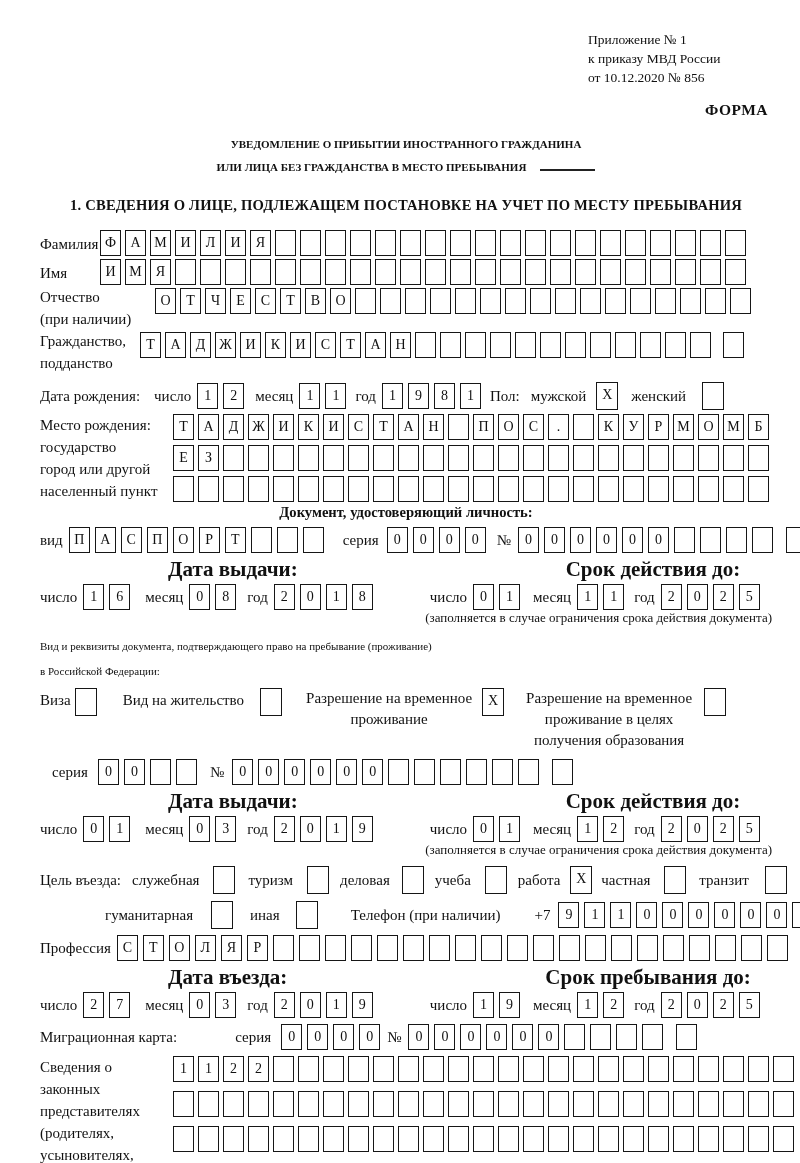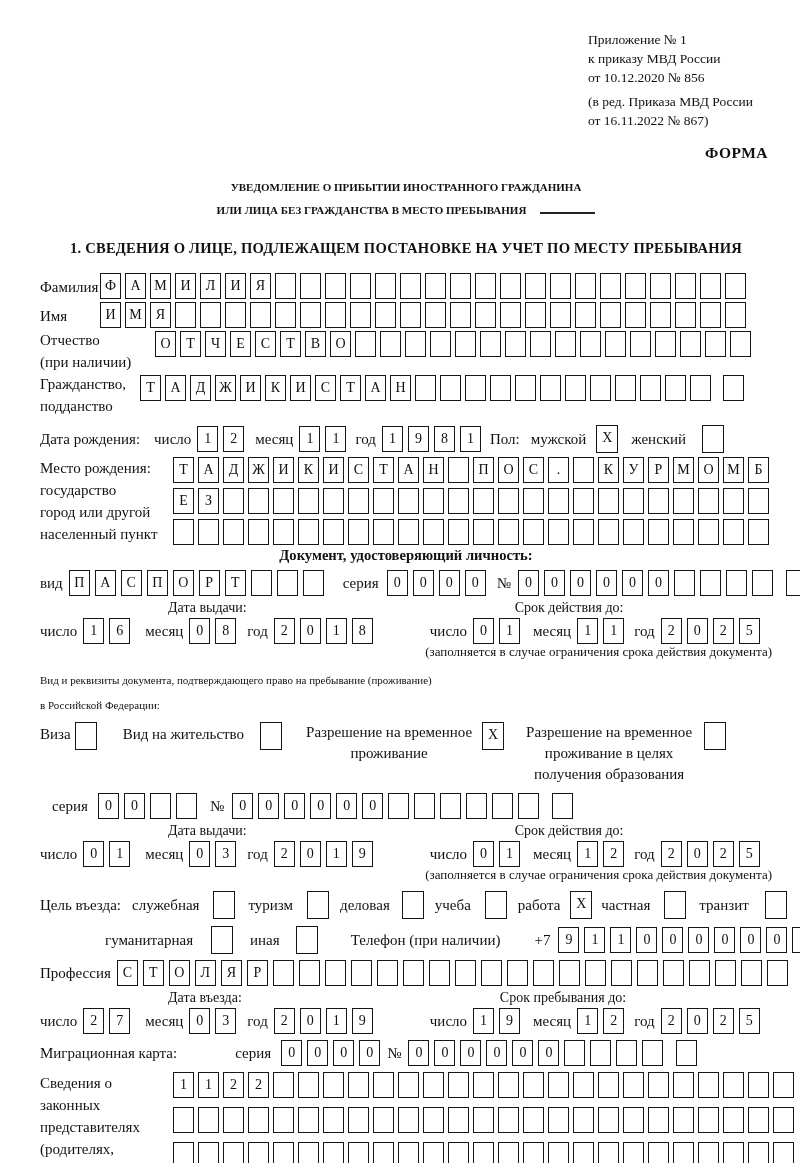--- a/index.html
+++ b/index.html
@@ -18,40 +18,36 @@
   .lbl{font-size:15px;line-height:21px;padding-top:4px;white-space:nowrap;}
   .lblcol{font-size:15px;line-height:22px;flex:none;}
   .cells{white-space:nowrap;flex:none;}
   .cell{display:inline-block;box-sizing:border-box;width:21px;height:26px;border:1.6px solid #161616;
         margin-right:4px;text-align:center;font-size:14px;line-height:23px;vertical-align:top;}
   .chk .cell{width:22px;height:28px;}
   .dg{display:flex;align-items:center;}
   .dg .lbl{padding-top:0;margin-right:6px;}
   .dg .cell{margin-right:5px;}
   .note{font-size:13px;text-align:right;margin:-2px 0 8px 0;}
-  .dhead{display:flex;font-size:14px;margin-bottom:2px;}
+  .dhead{display:flex;font-size:21px;margin-bottom:2px;font-weight:bold;}
   .center-b{font-weight:bold;font-size:14.6px;text-align:center;margin:2px 0 6px 0;}
   .opt{display:flex;align-items:flex-start;}
   .opt .lbl{padding-top:2px;}
   .optlines{text-align:center;font-size:15px;line-height:21px;}
   .para{font-size:11px;line-height:25px;margin:4px 0 4px 0;}
 </style>
 </head>
 <body>
 
 <div class="page">
 
   <div class="appendix">
     <div>Приложение № 1</div>
     <div>к приказу МВД России</div>
     <div>от 10.12.2020 № 856</div>
-    <div class="appendix-note">
-      <div>(в ред. Приказа МВД России</div>
-      <div>от 16.11.2022 № 867)</div>
-    </div>
   </div>
 
   <div class="form-label">ФОРМА</div>
 
   <div class="title">
     <div>УВЕДОМЛЕНИЕ О ПРИБЫТИИ ИНОСТРАННОГО ГРАЖДАНИНА</div>
     <div><span>ИЛИ ЛИЦА БЕЗ ГРАЖДАНСТВА В МЕСТО ПРЕБЫВАНИЯ</span><span class="uline"></span></div>
   </div>
 
   <div class="section">1. СВЕДЕНИЯ О ЛИЦЕ, ПОДЛЕЖАЩЕМ ПОСТАНОВКЕ НА УЧЕТ ПО МЕСТУ ПРЕБЫВАНИЯ</div>

